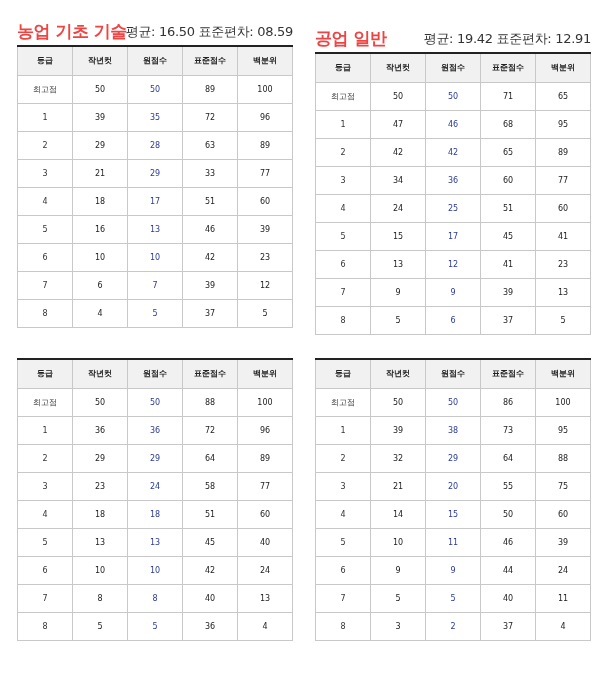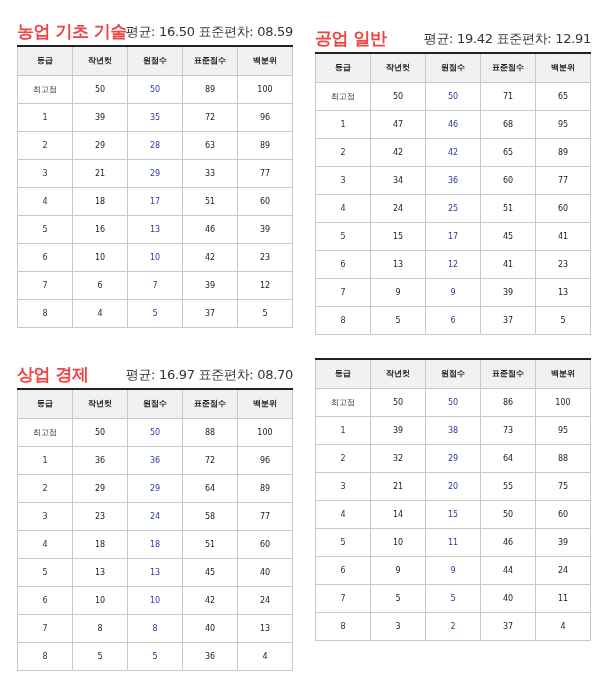--- a/index.html
+++ b/index.html
@@ -178,24 +178,20 @@
             <td class="grade">8</td>
             <td>5</td>
             <td class="raw">6</td>
             <td>37</td>
             <td>5</td>
           </tr>
         </tbody>
       </table>
     </div>
     <div class="section" style="left: 17px; top: 358px;">
-      <div class="sec-head">
-        <div class="sec-title">상업 경제</div>
-        <div class="sec-stats">평균: 16.97 표준편차: 08.70</div>
-      </div>
       <table>
         <thead>
           <tr>
             <th>등급</th>
             <th>작년컷</th>
             <th>원점수</th>
             <th>표준점수</th>
             <th>백분위</th>
           </tr>
         </thead>

